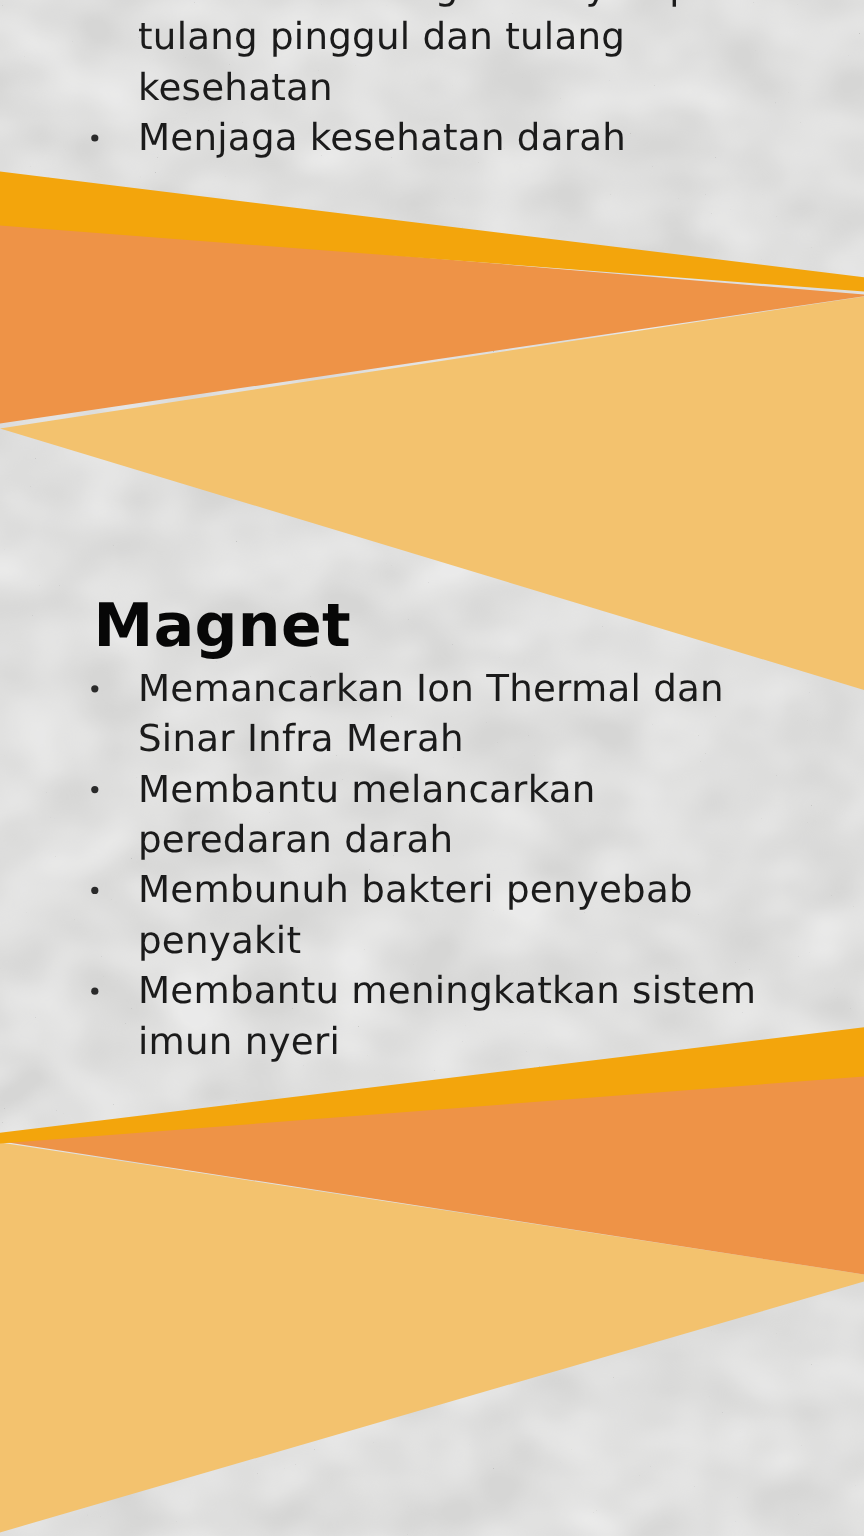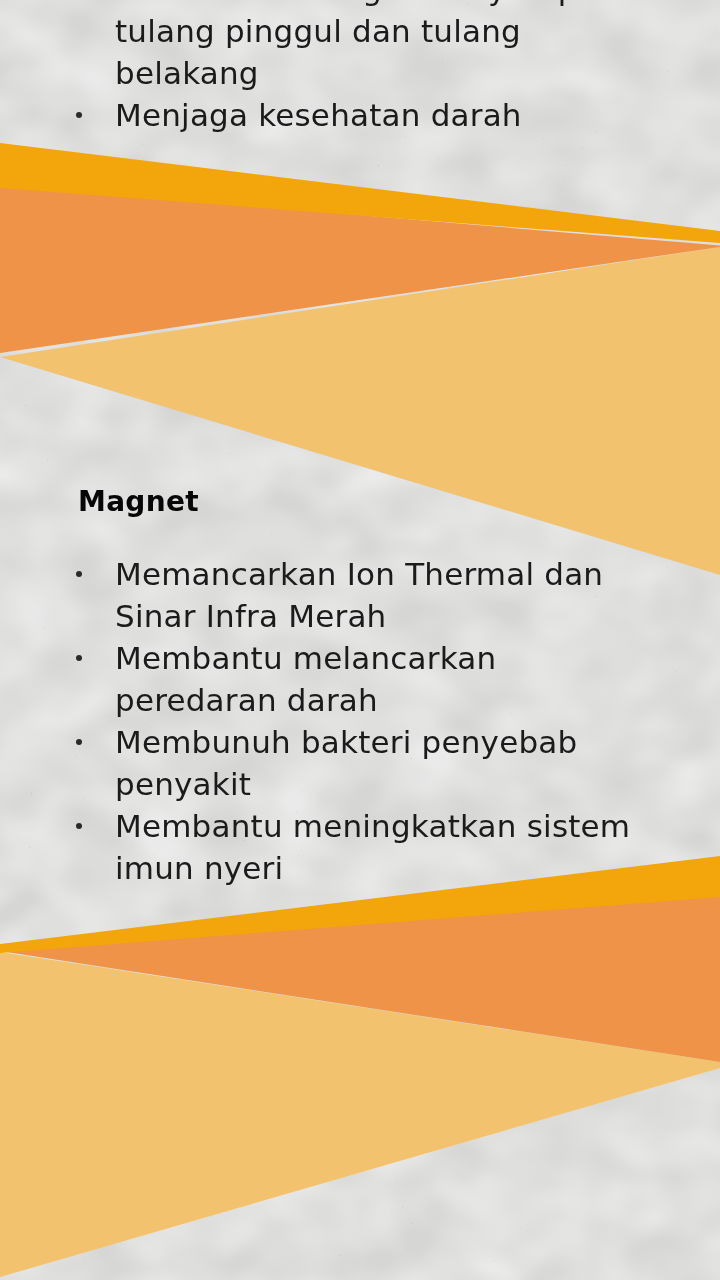--- a/index.html
+++ b/index.html
@@ -46,21 +46,21 @@
     position: absolute;
     width: 6px;
     height: 6px;
     border-radius: 50%;
     background: #2a2a2a;
   }
 
   .heading {
     position: absolute;
     font-weight: 800;
-    font-size: 28px;
+    font-size: 50px;
     line-height: 42px;
     letter-spacing: 0.3px;
     color: #070707;
     white-space: nowrap;
     text-align: right;
   }
 
   #magnet-heading { left: 78px; top: 458px; }
 
   #thermal-heading { right: 37px; top: 1191px; }
@@ -99,21 +99,21 @@
     <polygon points="0,952 720,1062 720,1068 0,1277" fill="#f3c26e"></polygon>
     <polygon points="0,951 720,896 720,1062" fill="#ee9347"></polygon>
     <polygon points="0,944 720,856 720,897 0,953" fill="#f3a50c"></polygon>
   </svg>
 
   <div class="text-layer">
 
     <div class="bullet-list" id="top-list" style="top:-32px">
       <div class="line">Membantu mengatasi nyeri pada</div>
       <div class="line">tulang pinggul dan tulang</div>
-      <div class="line">belakang</div>
+      <div class="line">kesehatan</div>
       <div class="line">Menjaga kesehatan darah</div>
     </div>
     <span class="dot" style="left:76px; top:112px"></span>
 
     <h2 class="heading" id="magnet-heading">Magnet</h2>
 
     <div class="bullet-list" id="magnet-list" style="top:553px">
       <div class="line">Memancarkan Ion Thermal dan</div>
       <div class="line">Sinar Infra Merah</div>
       <div class="line">Membantu melancarkan</div>

